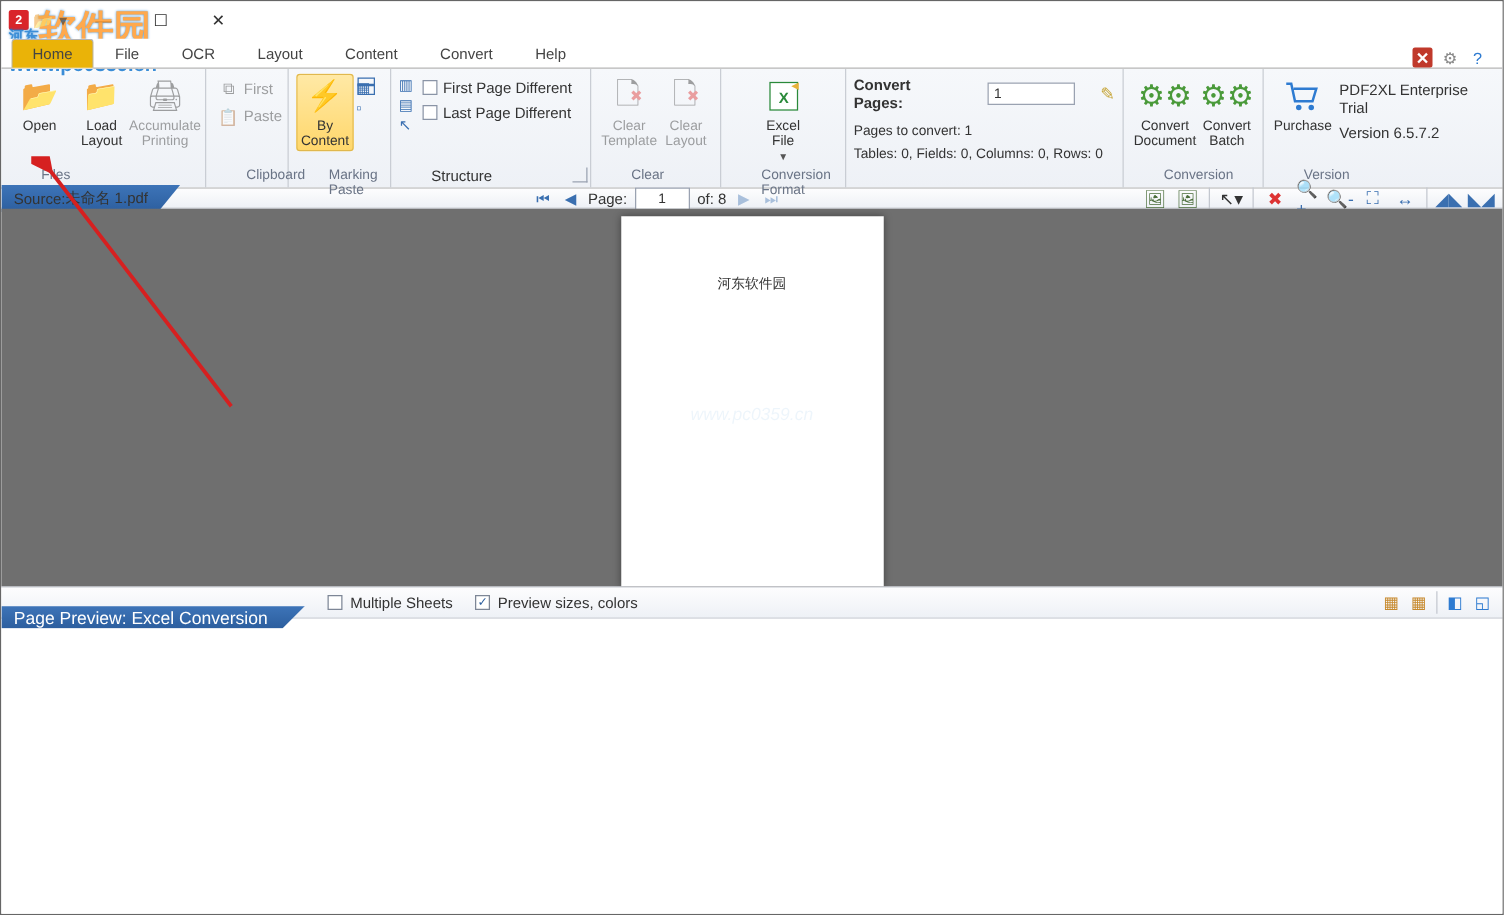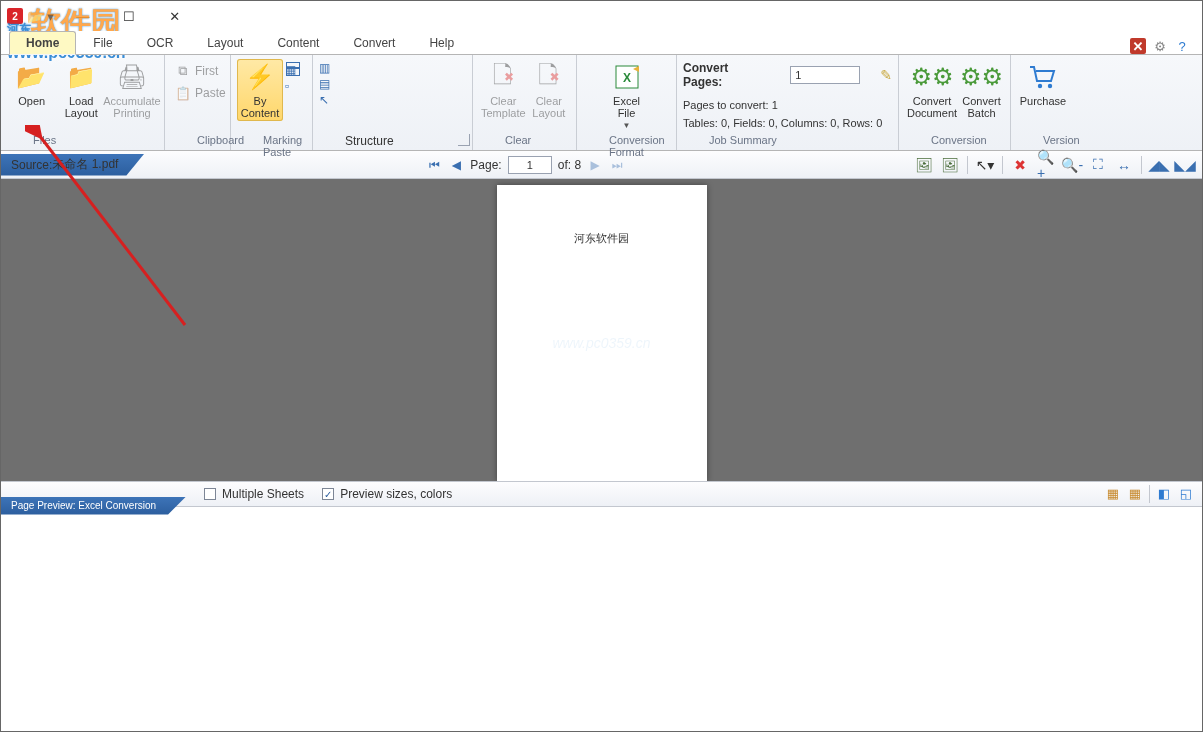--- a/index.html
+++ b/index.html
@@ -8,21 +8,21 @@
   .titlebar { height: 30px; background: #fff; display: flex; align-items: center; }
   .titlebar .qat { display:flex; align-items:center; gap:4px; padding:0 6px;}
   .titlebar .qat .appicon { width:16px; height:16px; background:#d9242a; color:#fff; font-size:10px; font-weight:bold; display:flex; align-items:center; justify-content:center; border-radius:2px;}
   .titlebar .qat .qatbtn { opacity:.6; font-size:13px; cursor:pointer;}
   .titlebar .title { flex:1; text-align:center; color:#555; font-size:12px;}
   .titlebar .winbtns { display:flex; }
   .titlebar .winbtns div { width:46px; height:30px; display:flex; align-items:center; justify-content:center; font-size:13px; cursor:pointer;}
   
   .menutabs { height:24px; display:flex; align-items:flex-end; padding:0 8px; gap:0; border-bottom:1px solid #b5b5b5; background:#fff; position:relative;}
   .menutabs .tab { padding:4px 16px 4px 16px; color:#444; cursor:pointer; position:relative; top:1px; border:1px solid transparent;}
-  .menutabs .tab.active { border:1px solid #b5b5b5; border-bottom:1px solid #f3f5f8; background:#fef9c3; border-radius:3px 3px 0 0;font-weight:bold;}
+  .menutabs .tab.active { border:1px solid #b5b5b5; border-bottom:1px solid #f3f5f8; background:#eab308; border-radius:3px 3px 0 0;}
   .menutabs .right { margin-left:auto; display:flex; gap:6px; align-items:center; padding-right:4px;}
   .menutabs .right .ricon { width:16px; height:16px; display:flex; align-items:center; justify-content:center; cursor:pointer; font-size:13px;}
   .redsq{background:#c0392b;color:#fff;border-radius:2px;font-size:10px;font-weight:bold;}
   
   .ribbon { height:96px; background:linear-gradient(#f6f8fb,#eef1f6); border-bottom:1px solid #b5b5b5; display:flex;}
   .group { border-right:1px solid #c9cdd4; display:flex; flex-direction:column; }
   .group .body { flex:1; display:flex; align-items:flex-start; padding:4px 6px 0 6px;}
   .group .label { height:16px; text-align:left; color:#6a7486; font-size:11px; padding:0 4px 2px 4px; position:relative;margin-left:28px;}
   .group .label .launcher{position:absolute; right:2px; top:0; width:12px;height:12px;border:1px solid #9aa2b1;border-top:none;border-left:none; cursor:pointer;}
   .bigbtn { width:52px; display:flex; flex-direction:column; align-items:center; text-align:center; gap:2px; padding:2px 2px; cursor:pointer; border-radius:3px;}
@@ -33,37 +33,37 @@
   .smallbtn { display:flex; align-items:center; gap:4px; padding:2px 4px; cursor:pointer; border-radius:2px; font-size:11px;}
   .smallbtn .sicon{width:16px;height:16px;display:flex;align-items:center;justify-content:center;font-size:13px;}
   .active-big { background:linear-gradient(#ffe9a6,#ffd76b); box-shadow:inset 0 0 0 1px #e0b84e; border-radius:3px;}
   .checkbox{width:12px;height:12px;border:1px solid #8a94a6;background:#fff;display:inline-block;}
   .pagesrow{display:flex;align-items:center;gap:20px;margin-bottom:4px;}
   .pagesrow input{width:70px;height:18px;border:1px solid #9aa2b1;padding:0 4px;font-size:11px;}
   .pencil{color:#c7a63a;font-size:14px;}
   .summarytxt{font-size:11px;color:#333;}
   .bluecart svg{display:block;}
   
-  .subbar { height:28px; background:linear-gradient(#fdfdfe,#eef1f6); border-bottom:1px solid #c3c7cf; display:flex; align-items:center;}
+  .subbar { height:16px; background:linear-gradient(#fdfdfe,#eef1f6); border-bottom:1px solid #c3c7cf; display:flex; align-items:center;}
   .sourcechip{height:22px;background:linear-gradient(#3d74b8,#2c5e9e);color:#fff;display:flex;align-items:center;padding:0 26px 0 10px;font-size:11px;clip-path:polygon(0 0,100% 0,calc(100% - 18px) 100%,0 100%);}
   .subspace{flex:1;}
   .pager{display:flex;align-items:center;gap:6px;color:#555;}
   .pager .pbtn{width:16px;height:16px;display:flex;align-items:center;justify-content:center;color:#3a6fb0;cursor:pointer;font-size:12px;}
   .pager input{width:44px;height:18px;border:1px solid #9aa2b1;text-align:center;font-size:11px;}
   .righttools{display:flex;align-items:center;gap:8px;padding:0 8px;}
   .righttools .tbtn{width:18px;height:18px;display:flex;align-items:center;justify-content:center;cursor:pointer;color:#4a6d3a;font-size:14px;}
   .sep{width:1px;height:18px;background:#c3c7cf;}
   
   .docarea{height:302px;background:#6f6f6f;display:flex;align-items:flex-start;justify-content:center;overflow:hidden;position:relative;}
   .page{width:210px;height:297px;background:#fff;margin-top:6px;box-shadow:0 0 6px rgba(0,0,0,.4);position:relative;}
   .page .ptxt{position:absolute;left:0;right:0;top:46px;text-align:center;font-size:11px;color:#333;}
   .page .wm{position:absolute;left:0;right:0;top:150px;text-align:center;font-size:14px;color:rgba(0,120,200,.07);font-style:italic;}
   
   .previewbar{height:26px;background:linear-gradient(#fdfdfe,#eef1f6);border-top:1px solid #c3c7cf;border-bottom:1px solid #c3c7cf;display:flex;align-items:center;}
-  .previewchip{height:18px;background:linear-gradient(#3d74b8,#2c5e9e);color:#fff;display:flex;align-items:center;padding:0 30px 0 10px;font-size:10px;clip-path:polygon(0 0,100% 0,calc(100% - 18px) 100%,0 100%);margin-top:23px;}
+  .previewchip{height:18px;background:linear-gradient(#3d74b8,#2c5e9e);color:#fff;display:flex;align-items:center;padding:0 30px 0 10px;font-size:14px;clip-path:polygon(0 0,100% 0,calc(100% - 18px) 100%,0 100%);margin-top:23px;}
   .previewbar .opt{display:flex;align-items:center;gap:6px;margin-left:18px;font-size:11px;color:#333;cursor:pointer;}
   .previewbar .opt .cb{width:12px;height:12px;border:1px solid #7d8696;background:#fff;display:flex;align-items:center;justify-content:center;font-size:10px;color:#2c5e9e;}
   .previewbar .opt .cb.checked::after{content:"✓";}
   .previewbar .right{margin-left:auto;display:flex;gap:6px;padding-right:8px;}
   .previewbar .right .pb{width:16px;height:16px;cursor:pointer;display:flex;align-items:center;justify-content:center;font-size:13px;}
   
   .previewbody{flex:1;background:#fff;}
   .main{display:flex;flex-direction:column;height:calc(732px - 30px - 24px - 96px);} 
   
   .sitewm{position:absolute;left:6px;top:2px;pointer-events:none;opacity:.85;}
@@ -167,20 +167,30 @@
     </div>
     <div class="label">Marking Paste</div>
   </div>
 
   <div class="group" style="width:160px">
     <div class="body">
       <div class="smallcol" style="margin-right:4px">
         <span class="sicon" style="color:#3a6fb0">▥</span>
         <span class="sicon" style="color:#3a6fb0">▤</span>
         <span class="sicon" style="color:#3a6fb0">↖</span>
+      </div>
+      <div class="smallcol">
+        <div class="smallbtn">
+            <span class="checkbox"></span>
+            <span>First Page Different</span>
+          </div>
+        <div class="smallbtn">
+            <span class="checkbox"></span>
+            <span>Last Page Different</span>
+          </div>
       </div>
     </div>
     <div class="label"><span>Structure</span><span class="launcher"></span></div>
   </div>
 
   <div class="group" style="width:104px">
     <div class="body">
       <div class="bigbtn disabled" style="width:50px">
         <div class="ico">🗋<span style="font-size:12px;color:#d33;margin-left:-8px">✖</span></div>
         <div class="txt" style="white-space:pre-line">Clear
@@ -218,21 +228,20 @@
         <div style="display:flex;flex-direction:column;gap:6px;padding-top:2px;width:100%">
       <div class="pagesrow">
         <b style="font-weight:700">Convert Pages:</b>
         <input value="1" style="">
         <span class="pencil">✎</span>
       </div>
       <div class="summarytxt">Pages to convert: 1</div>
       <div class="summarytxt">Tables: 0, Fields: 0, Columns: 0, Rows: 0</div>
     </div>
       </div>
-    <div class="label">Job Summary</div>
   </div>
 
   <div class="group" style="width:112px">
     <div class="body">
       <div class="bigbtn" style="width:54px">
         <div class="ico" style="color:#4a9a3a">⚙⚙</div>
         <div class="txt" style="white-space:pre-line">Convert
 Document</div>
       </div>
       <div class="bigbtn" style="width:50px">
@@ -248,20 +257,24 @@
     <div class="body">
       <div class="bigbtn bluecart" style="width:52px">
         <div class="ico">
           <svg width="30" height="26" viewBox="0 0 30 26">
               <path d="M2 3h4l3 14h14l3-10H8" fill="none" stroke="#2e7bd1" stroke-width="2"></path>
               <circle cx="12" cy="22" r="2.2" fill="#2e7bd1"></circle>
               <circle cx="22" cy="22" r="2.2" fill="#2e7bd1"></circle>
             </svg>
         </div>
         <div class="txt">Purchase</div>
+      </div>
+      <div style="padding:6px 4px;font-size:11px;color:#333">
+        <div>PDF2XL Enterprise Trial</div>
+        <div style="margin-top:6px">Version 6.5.7.2</div>
       </div>
     </div>
     <div class="label">Version</div>
   </div>
 </div>
 
 <div class="main">
 
   <div class="subbar">
     <div class="sourcechip">

